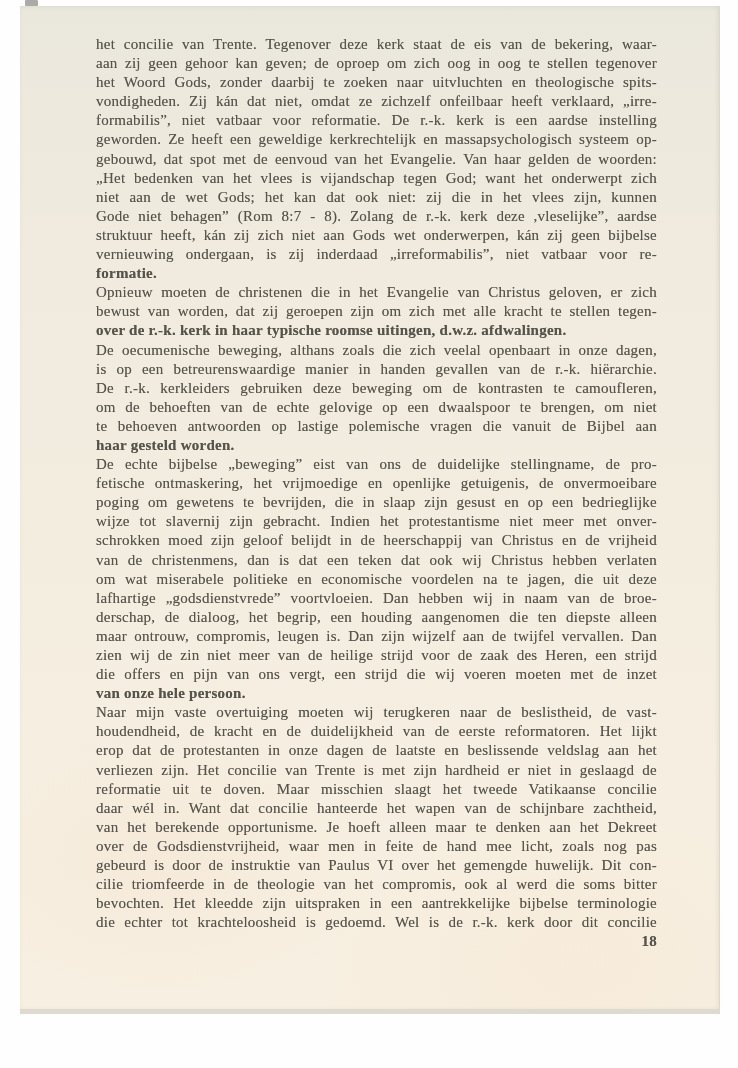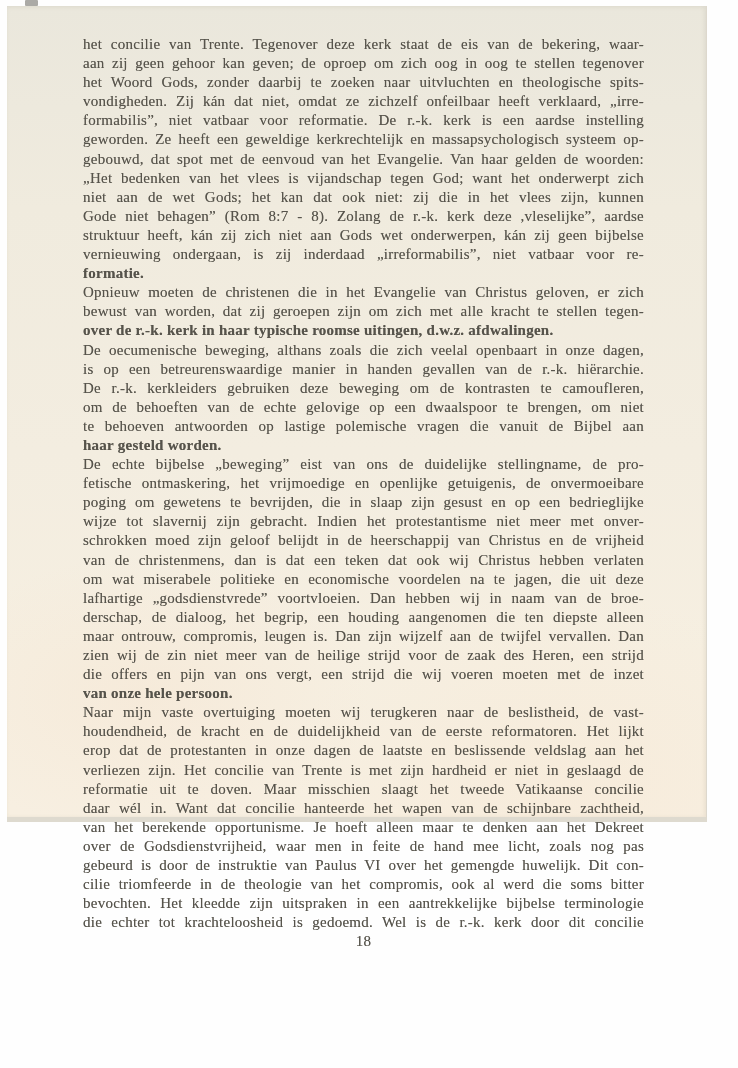--- a/index.html
+++ b/index.html
@@ -16,24 +16,24 @@
     left: 25px;
     top: 0;
     width: 13px;
     height: 6px;
     background: #8f8d88;
     opacity: 0.75;
     border-radius: 1px;
   }
   .page {
     position: absolute;
-    left: 7px;
+    left: 20px;
     top: 6px;
     width: 700px;
-    height: 816px;
+    height: 1008px;
     background:
       radial-gradient(ellipse 320px 200px at 20% 85%, rgba(245, 220, 196, 0.25), rgba(245,220,196,0) 70%),
       radial-gradient(ellipse 400px 260px at 80% 95%, rgba(248, 228, 205, 0.3), rgba(248,228,205,0) 70%),
       linear-gradient(180deg, #eae7dc 0%, #f0ebde 25%, #f3edE0 55%, #f6efe1 80%, #f7efe1 100%);
     border-right: 1px solid #ddd8cd;
     border-bottom: 5px solid #dedacf;
     box-shadow: inset -2px 0 4px rgba(80,70,50,0.05), inset 0 2px 4px rgba(80,70,50,0.04);
     box-sizing: border-box;
   }
   .text-block {
@@ -54,23 +54,24 @@
     text-align: justify;
     text-align-last: justify;
     text-shadow: 0 0 0.4px rgba(86,83,75,0.55);
   }
   .line.last {
     text-align-last: left;
     font-weight: bold;
   }
   .page-number {
     height: 19.1px;
-    text-align: center;
+    text-align: right;
     color: #56534b;
     text-shadow: 0 0 0.4px rgba(86,83,75,0.55);
+    font-weight: bold;
   }
 </style>
 </head>
 <body>
 
 <div class="scan-artifact"></div>
 
 <div class="page">
   <div class="text-block">
 

